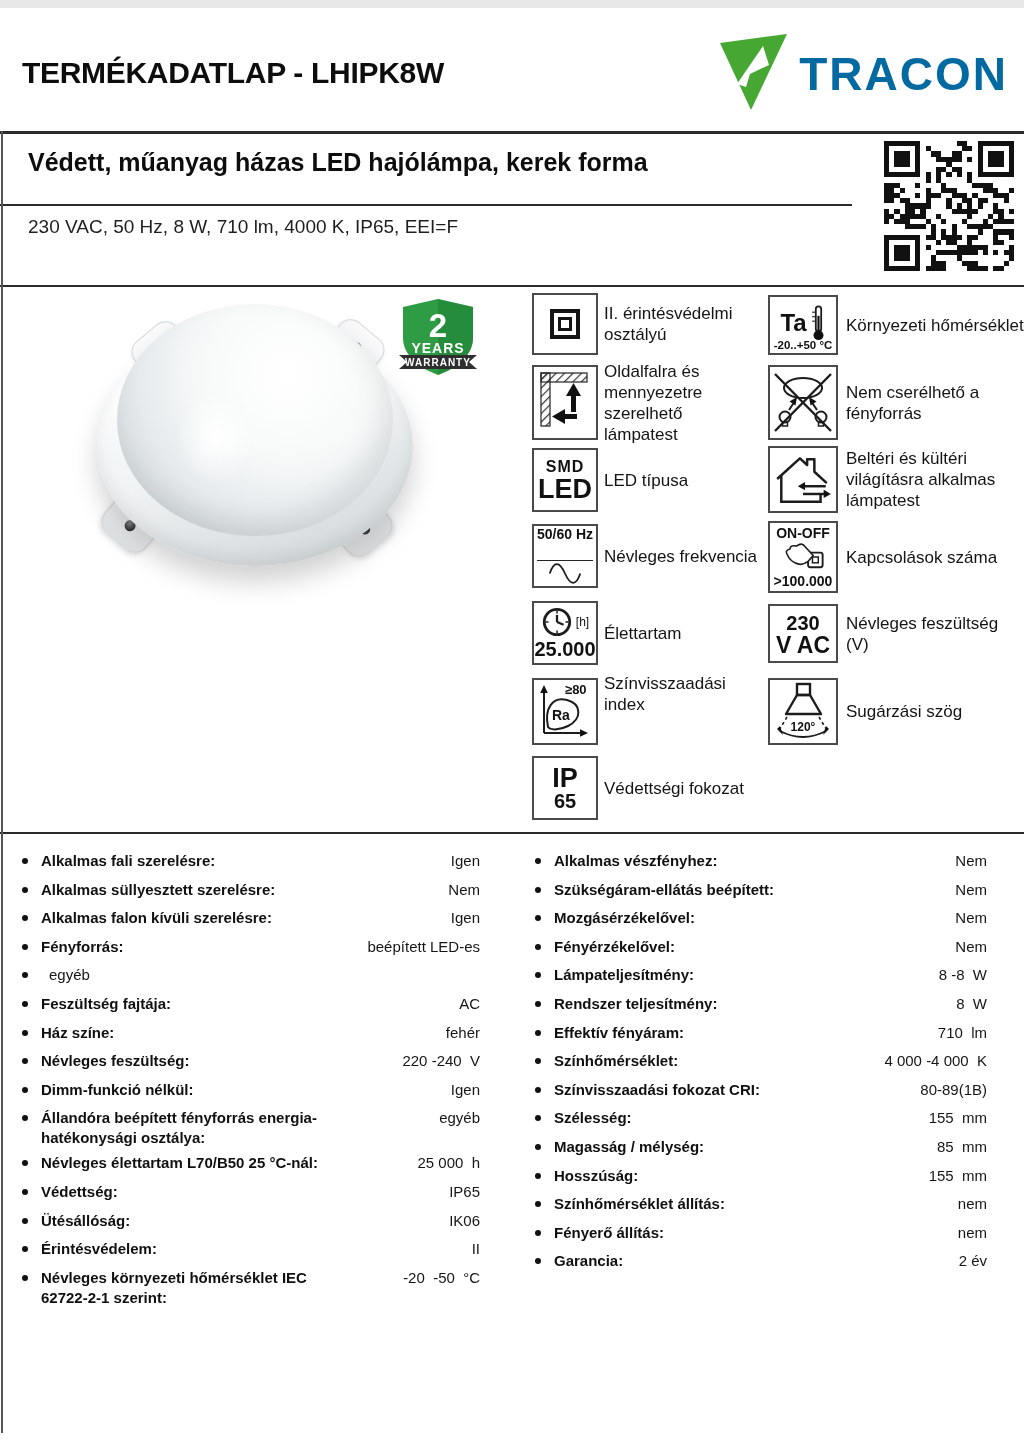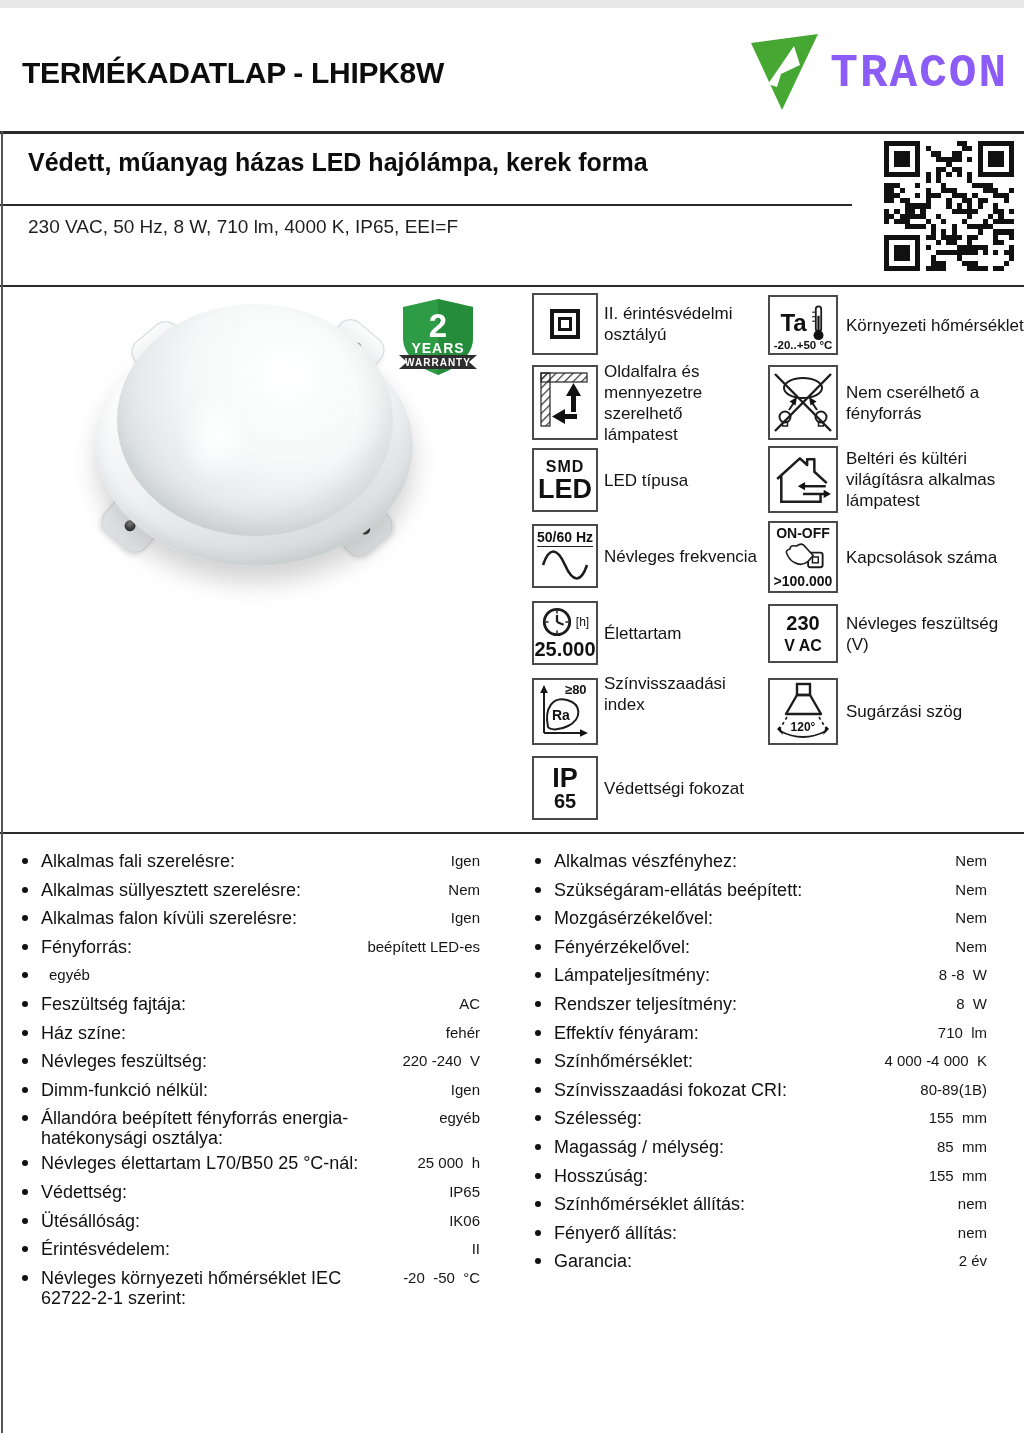--- a/index.html
+++ b/index.html
@@ -3,21 +3,21 @@
 <meta charset="utf-8">
 <style>
   html,body{margin:0;padding:0;background:#e8e8e8;}
   .page{position:relative;width:1024px;height:1448px;background:#ffffff;
         font-family:"Liberation Sans",sans-serif;color:#111;overflow:hidden;margin:8px auto;}
   .abs{position:absolute;}
 
   
   .doc-title{left:22px;top:48px;font-size:30px;font-weight:bold;letter-spacing:-0.3px;color:#0d0d0d;}
   .brand{right:16px;top:24px;display:flex;align-items:center;gap:10px;}
-  .brand-name{font-size:46px;font-weight:800;letter-spacing:2px;color:#8b5cf6;font-family:Liberation Mono, monospace;}
+  .brand-name{font-size:46px;font-weight:800;letter-spacing:2px;color:#0369a1;}
 
   
   .rule{background:#2b2b2b;}
   .box-left{left:1px;top:123px;width:2px;height:1302px;background:#555;}
 
   .prod-title{left:28px;top:140px;font-size:25px;font-weight:bold;color:#0d0d0d;}
   .prod-subtitle{left:28px;top:208px;font-size:19px;color:#1e1e1e;}
 
   
   .lamp-wrap{left:85px;top:288px;width:345px;height:295px;}
@@ -48,21 +48,21 @@
               white-space:pre-line;color:#141414;}
   svg .st{stroke:#1c1c1c;fill:none;}
   .sq-out{box-sizing:border-box;width:30px;height:30px;border:4px solid #141414;display:flex;align-items:center;justify-content:center;}
   .sq-in{box-sizing:border-box;width:14px;height:14px;border:3px solid #141414;}
   .t-big{font-weight:bold;}
 
   
   .spec-col{position:absolute;top:838px;display:flex;flex-direction:column;}
   .spec-row{display:flex;align-items:flex-start;min-height:28.6px;box-sizing:border-box;padding-top:5px;}
   .spec-bullet{width:6px;height:6px;border-radius:50%;background:#111;margin:7px 13px 0 0;flex:none;}
-  .spec-label{font-size:18px;font-weight:normal;line-height:20px;flex:1;white-space:pre-line;color:#101010;}
+  .spec-label{font-size:15px;font-weight:bold;line-height:20px;flex:1;white-space:pre-line;color:#101010;}
   .spec-value{font-size:15px;line-height:20px;text-align:right;white-space:pre;color:#161616;margin-left:8px;}
 </style>
 </head>
 <body>
 
 <div class="page">
 
   <div class="abs doc-title">TERMÉKADATLAP - LHIPK8W</div>
   <div class="abs brand">
     <span>
@@ -439,21 +439,21 @@
 mennyezetre szerelhető
 lámpatest</div>
 
   <div class="icon-cell" style="left:532px;top:440px;width:66px;height:64px;">
     <div class="t-big" style="font-size:16px;letter-spacing:1px;">SMD</div>
     <div class="t-big" style="font-size:27px;line-height:27px;">LED</div>
   </div>
   <div class="icon-label" style="left:604px;top:440px;height:64px;width:160px;">LED típusa</div>
 
   <div class="icon-cell" style="left:532px;top:516px;width:66px;height:64px;">
-    <div class="t-big" style="font-size:14px;border-bottom:1.5px solid #222;padding-bottom:1px;">50/60 Hz</div>
+    <div class="t-big" style="font-size:14px;border-bottom:1.5px solid #222;padding-bottom:18px;">50/60 Hz</div>
     <svg width="52" height="36" viewBox="0 0 52 36">
       <path class="st" d="M4 18 C10 0 18 0 26 18 C34 36 42 36 48 18" stroke-width="2.6"></path>
     </svg>
   </div>
   <div class="icon-label" style="left:604px;top:516px;height:64px;width:160px;">Névleges frekvencia</div>
 
   <div class="icon-cell" style="left:532px;top:593px;width:66px;height:64px;">
     <div style="display:flex;align-items:center;gap:3px;">
       <svg width="32" height="32" viewBox="0 0 34 34">
         <circle class="st" cx="17" cy="17" r="13.5" stroke-width="3"></circle>
@@ -544,21 +544,21 @@
       <rect class="st" x="36" y="16" width="20" height="20" rx="3" stroke-width="2.6"></rect>
       <rect class="st" x="42" y="22" width="8" height="8" stroke-width="2"></rect>
       <path d="M8 20 q-5 -7 3 -9 q1 -6 9 -4 q8 -6 12 1 l11 12 -7 8 q-9 7 -18 2 q-7 -3 -10 -10 z" fill="#ffffff" stroke="#1c1c1c" stroke-width="2.2"></path>
     </svg>
     <div class="t-big" style="font-size:14px;">&gt;100.000</div>
   </div>
   <div class="icon-label" style="left:846px;top:513px;height:72px;width:178px;">Kapcsolások száma</div>
 
   <div class="icon-cell" style="left:768px;top:596px;width:70px;height:59px;">
     <div class="t-big" style="font-size:20px;line-height:24px;">230</div>
-    <div class="t-big" style="font-size:16px;line-height:21px;">V AC</div>
+    <div class="t-big" style="font-size:23px;line-height:21px;">V AC</div>
   </div>
   <div class="icon-label" style="left:846px;top:596px;height:59px;width:178px;">Névleges feszültség (V)</div>
 
   <div class="icon-cell" style="left:768px;top:670px;width:70px;height:67px;">
     <svg width="62" height="61" viewBox="0 0 62 61">
       <rect class="st" x="25" y="3" width="13" height="11" stroke-width="2.4"></rect>
       <path class="st" d="M25 14 L14 33 L49 33 L38 14 Z" stroke-width="2.4" stroke-linejoin="round"></path>
       <line class="st" x1="15" y1="36" x2="6" y2="51" stroke-width="1.6" stroke-dasharray="3,3"></line>
       <line class="st" x1="47" y1="36" x2="56" y2="51" stroke-width="1.6" stroke-dasharray="3,3"></line>
       <path class="st" d="M8 50 Q31 62 54 50" stroke-width="1.8"></path>

